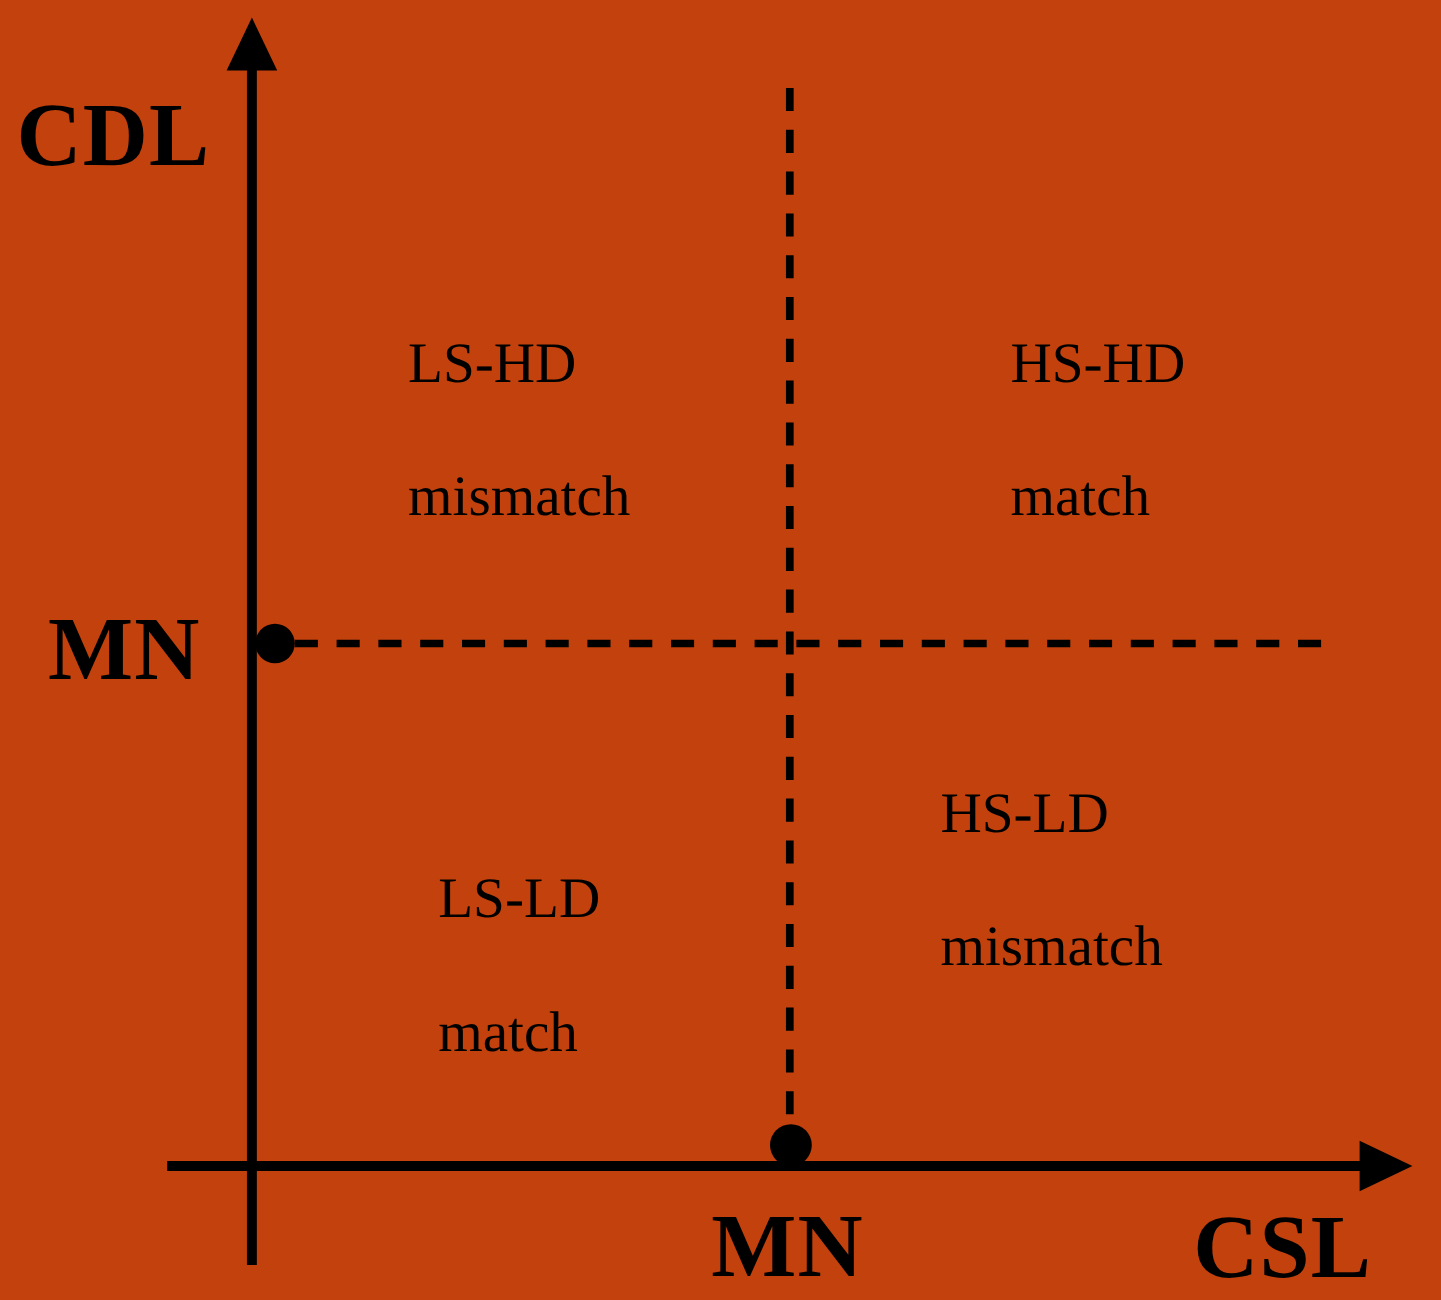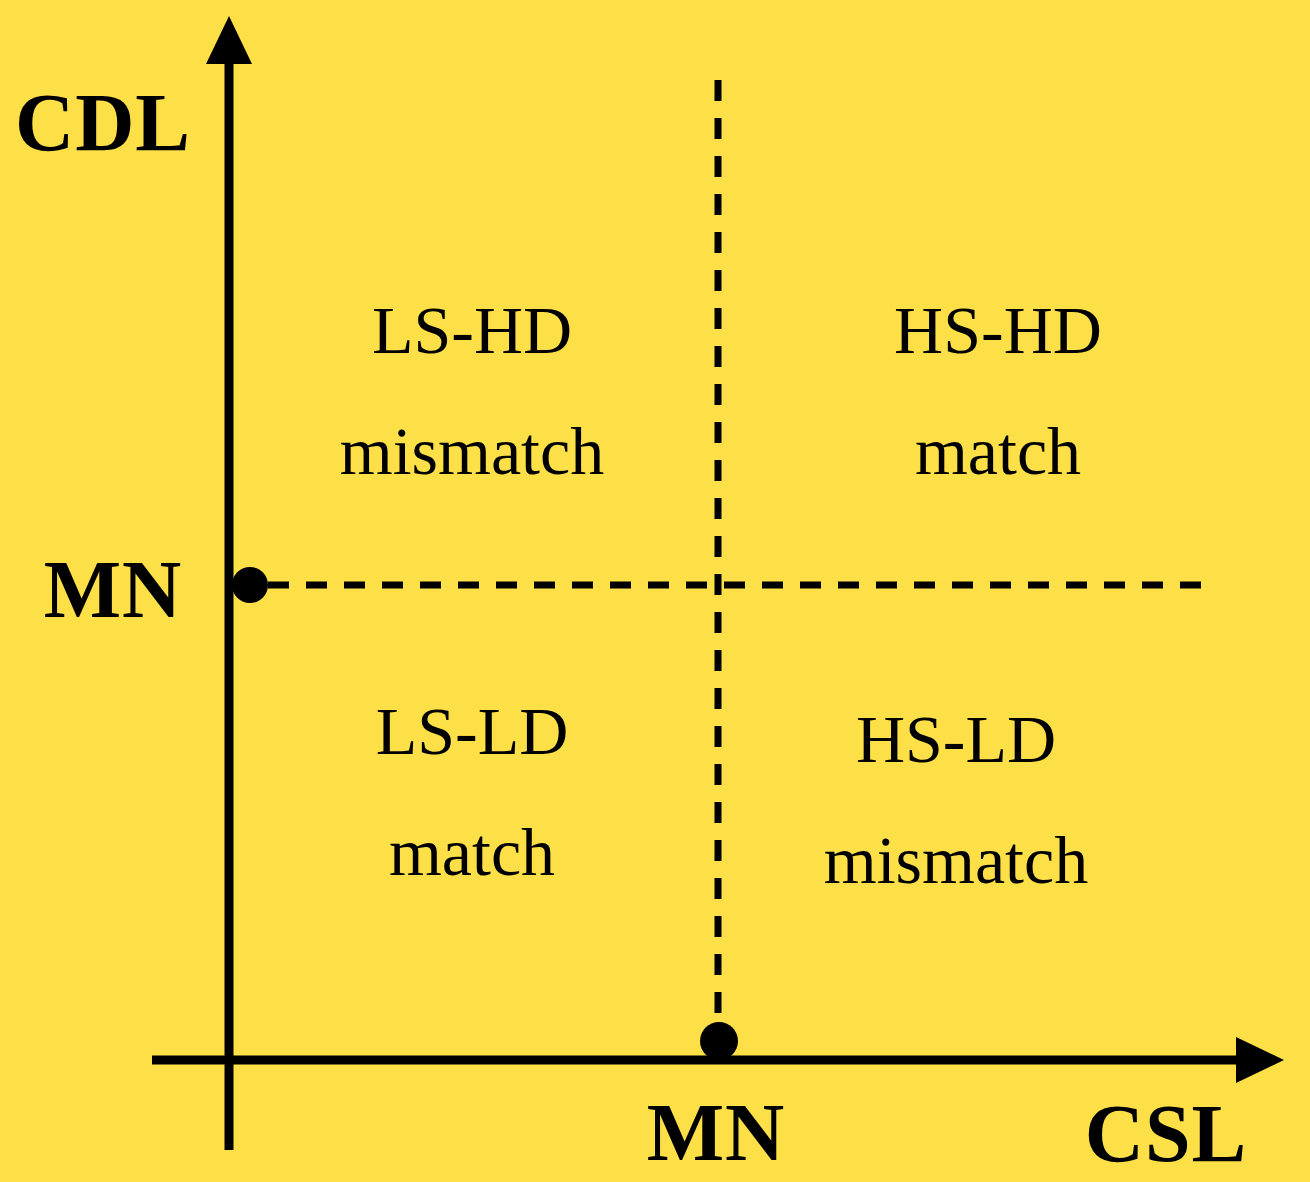--- a/index.html
+++ b/index.html
@@ -4,21 +4,21 @@
 <style>
   html, body {
     margin: 0;
     padding: 0;
     background: #ffffff;
   }
   #canvas {
     position: relative;
     width: 1310px;
     height: 1182px;
-    background: #fde047;
+    background: #c2410c;
     font-family: "Liberation Serif", "DejaVu Serif", serif;
     color: #000000;
     overflow: hidden;
   }
   #figure-svg {
     position: absolute;
     left: 0;
     top: 0;
     width: 1310px;
     height: 1182px;
@@ -28,33 +28,32 @@
     transform: translate(-50%, -50%);
     font-weight: bold;
     font-size: 82px;
     line-height: 1;
     white-space: nowrap;
     letter-spacing: 1px;
   }
   .quadrant-label {
     position: absolute;
     transform: translate(-50%, -50%);
-    font-size: 68px;
+    font-size: 52px;
     line-height: 121px;
-    text-align: center;
     white-space: nowrap;
     font-weight: normal;
   }
   #label-cdl  { left: 103px;  top: 123px; }
   #label-mn-y { left: 113px;  top: 590px; }
   #label-mn-x { left: 716px;  top: 1133px; }
   #label-csl  { left: 1166px; top: 1134px; }
   #quad-top-left     { left: 472px; top: 391px; }
   #quad-top-right    { left: 958px; top: 391px; margin-left: 40px; }
-  #quad-bottom-left  { left: 472px; top: 792px; }
+  #quad-bottom-left  { left: 472px; top: 878px; }
   #quad-bottom-right { left: 956px; top: 800px; }
 </style>
 </head>
 <body>
 
 <div id="canvas">
 
   <svg id="figure-svg" viewBox="0 0 1310 1182" xmlns="http://www.w3.org/2000/svg">
 
     <line x1="229" y1="50" x2="229" y2="1150" stroke="#000000" stroke-width="9"></line>

